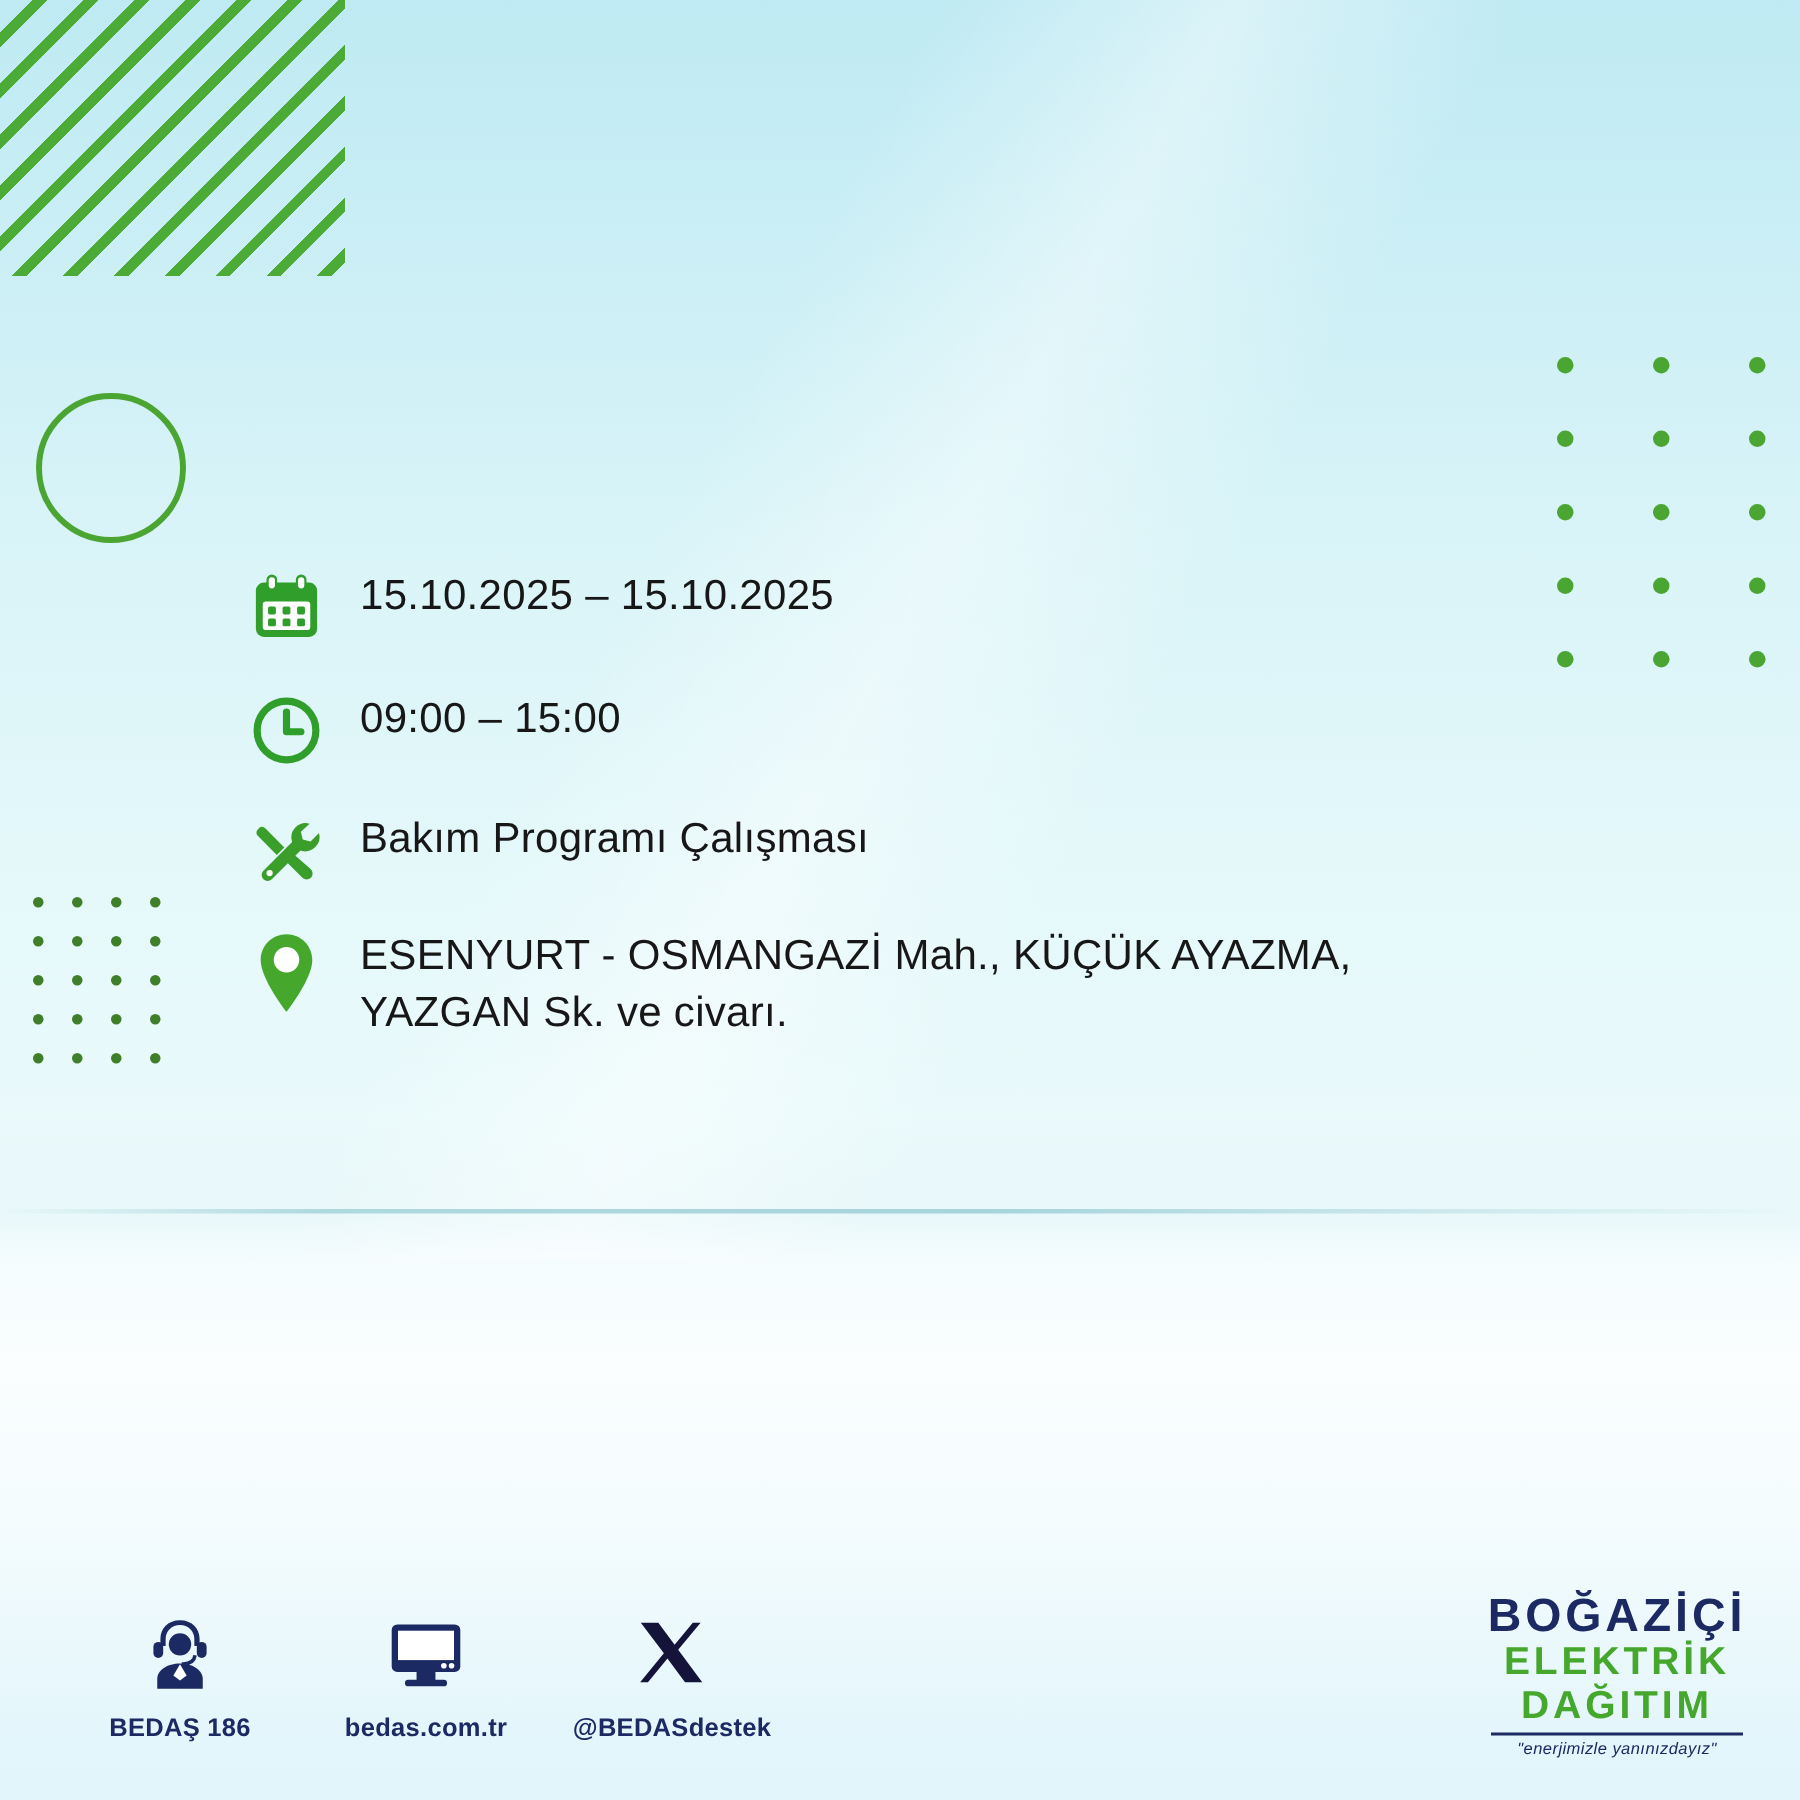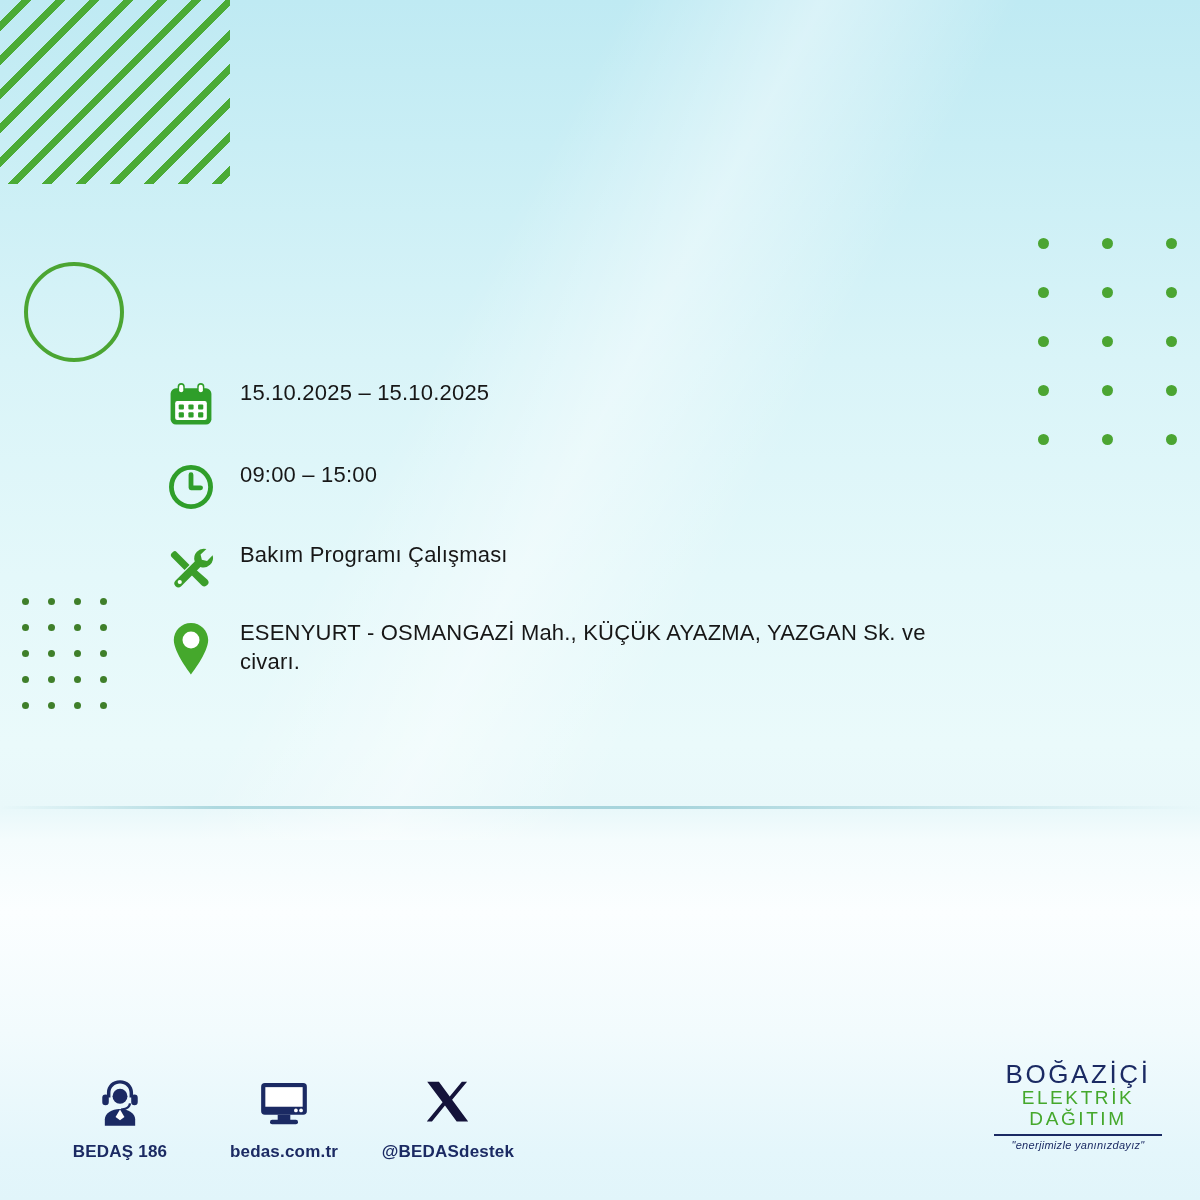--- a/index.html
+++ b/index.html
@@ -71,40 +71,40 @@
     margin-top:10px;
     font-size:66px;font-weight:400;letter-spacing:1px;
     color:#1b3161;line-height:1;
     font-family:"Liberation Sans", sans-serif;
   }
   
   .info{position:absolute;left:166px;top:378px;width:880px;}
   .row{display:flex;align-items:flex-start;margin-bottom:26px;}
   .row .ico{width:74px;flex:0 0 74px;display:flex;justify-content:flex-start;padding-top:2px;}
   .row .txt{
-    font-size:22px;color:#171717;line-height:1.34;
+    font-size:28px;color:#171717;line-height:1.34;
     font-family:"Liberation Sans", sans-serif;
     letter-spacing:.2px;
   }
   .row-date{margin-bottom:30px;}
   .row-time{margin-bottom:28px;}
   .row-work{margin-bottom:26px;}
   .row-loc .txt{max-width:720px;}
   
   .footer-contacts{position:absolute;left:50px;top:1072px;display:flex;gap:24px;}
   .contact{width:140px;text-align:center;}
   .contact .cico{height:62px;display:flex;align-items:center;justify-content:center;}
   .contact .clabel{
     margin-top:8px;font-size:17px;font-weight:700;color:#1b2a63;
     font-family:"Liberation Sans", sans-serif;letter-spacing:.2px;
   }
   
   .logo{position:absolute;right:34px;top:1060px;width:176px;text-align:center;}
-  .logo .l1{font-size:26px;font-weight:400;letter-spacing:2.6px;color:#1b2a63;line-height:1.08;}
-  .logo .l2,.logo .l3{font-size:19px;font-weight:400;letter-spacing:2.6px;color:#45a82c;line-height:1.08;}
+  .logo .l1{font-size:31px;font-weight:700;letter-spacing:2.6px;color:#1b2a63;line-height:1.08;}
+  .logo .l2,.logo .l3{font-size:26px;font-weight:700;letter-spacing:2.6px;color:#45a82c;line-height:1.08;}
   .logo .rule{height:2px;background:#1b2a63;margin:5px 4px 3px 4px;}
   .logo .tag{font-size:11px;font-style:italic;color:#1b2a63;letter-spacing:.3px;}
 </style>
 </head>
 <body>
 
 <div class="poster">
 
   <div class="sheen"></div>
   <div class="band"></div>

